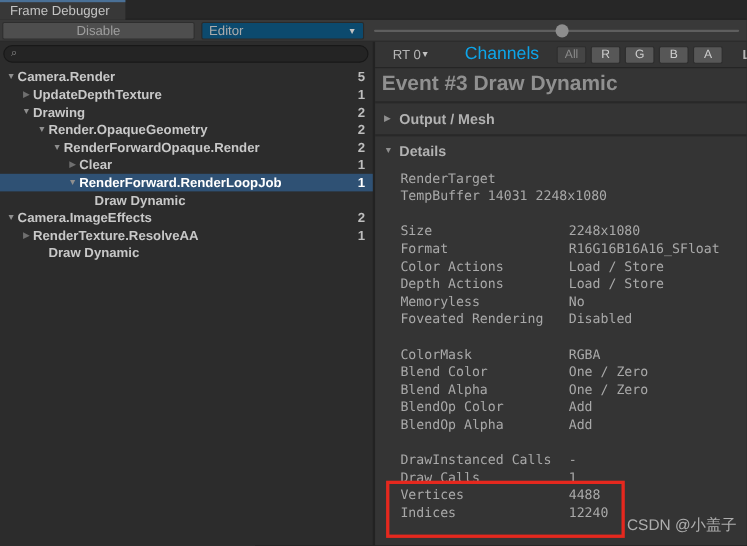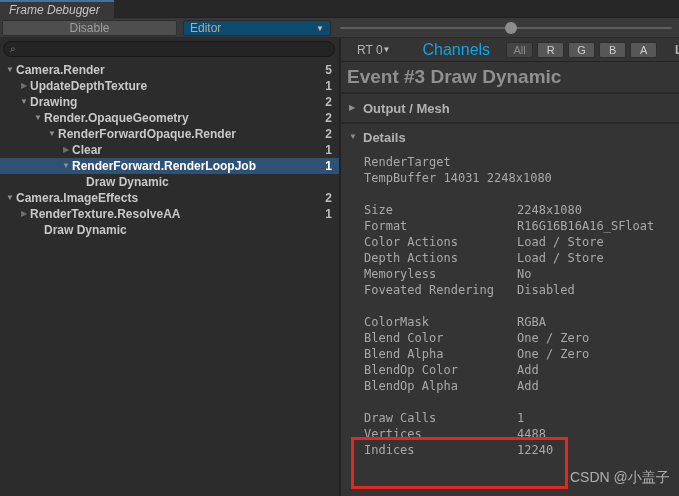--- a/index.html
+++ b/index.html
@@ -8,21 +8,21 @@
     position:relative; width:679px; height:496px; overflow:hidden;
     font-family:"Liberation Sans", sans-serif;
     background:#2e2e2e; color:#c0c0c0; font-size:12px;
     -webkit-font-smoothing:antialiased;
   }
   
   .tabstrip { position:absolute; left:0; top:0; width:679px; height:18px; background:#272727; border-bottom:1px solid #202020; }
   .tab {
     position:absolute; left:0; top:0; width:114px; height:18px; background:#383838;
     border-top:2px solid #4a7096; color:#c4c4c4; font-size:12px;
-    display:flex; align-items:center; padding-left:9px; white-space:nowrap;font-style:italic;
+    display:flex; align-items:center; padding-left:9px; white-space:nowrap;
   }
   
   .toolbar { position:absolute; left:0; top:18px; width:679px; height:20px; background:#393939; border-bottom:1px solid #2a2a2a; }
   .btn-disable {
     position:absolute; left:2px; top:2px; width:175px; height:16px; background:#4e4e4e;
     border:1px solid #2e2e2e; border-radius:2px; color:#9e9e9e;
     display:flex; align-items:center; justify-content:center; font-size:12px;
   }
   .dd-editor {
     position:absolute; left:183px; top:2px; width:148px; height:16px; background:#0c4a6e;
@@ -211,20 +211,21 @@
         <div class="detail-line"><span class="detail-label">Depth Actions</span><span class="detail-value">Load / Store</span></div>
         <div class="detail-line"><span class="detail-label">Memoryless</span><span class="detail-value">No</span></div>
         <div class="detail-line"><span class="detail-label">Foveated Rendering</span><span class="detail-value">Disabled</span></div>
         <div class="detail-gap"></div>
         <div class="detail-line"><span class="detail-label">ColorMask</span><span class="detail-value">RGBA</span></div>
         <div class="detail-line"><span class="detail-label">Blend Color</span><span class="detail-value">One / Zero</span></div>
         <div class="detail-line"><span class="detail-label">Blend Alpha</span><span class="detail-value">One / Zero</span></div>
         <div class="detail-line"><span class="detail-label">BlendOp Color</span><span class="detail-value">Add</span></div>
         <div class="detail-line"><span class="detail-label">BlendOp Alpha</span><span class="detail-value">Add</span></div>
         <div class="detail-gap"></div>
+        <div class="detail-line"><span class="detail-label">DrawInstanced Calls</span><span class="detail-value">-</span></div>
         <div class="detail-line"><span class="detail-label">Draw Calls</span><span class="detail-value">1</span></div>
         <div class="detail-line"><span class="detail-label">Vertices</span><span class="detail-value">4488</span></div>
         <div class="detail-line"><span class="detail-label">Indices</span><span class="detail-value">12240</span></div>
       </div>
   </div>
 
   <div class="red-box" style="border-color: rgb(229, 40, 30);"></div>
   <div class="watermark">CSDN @小盖子</div>
 
 </div>

